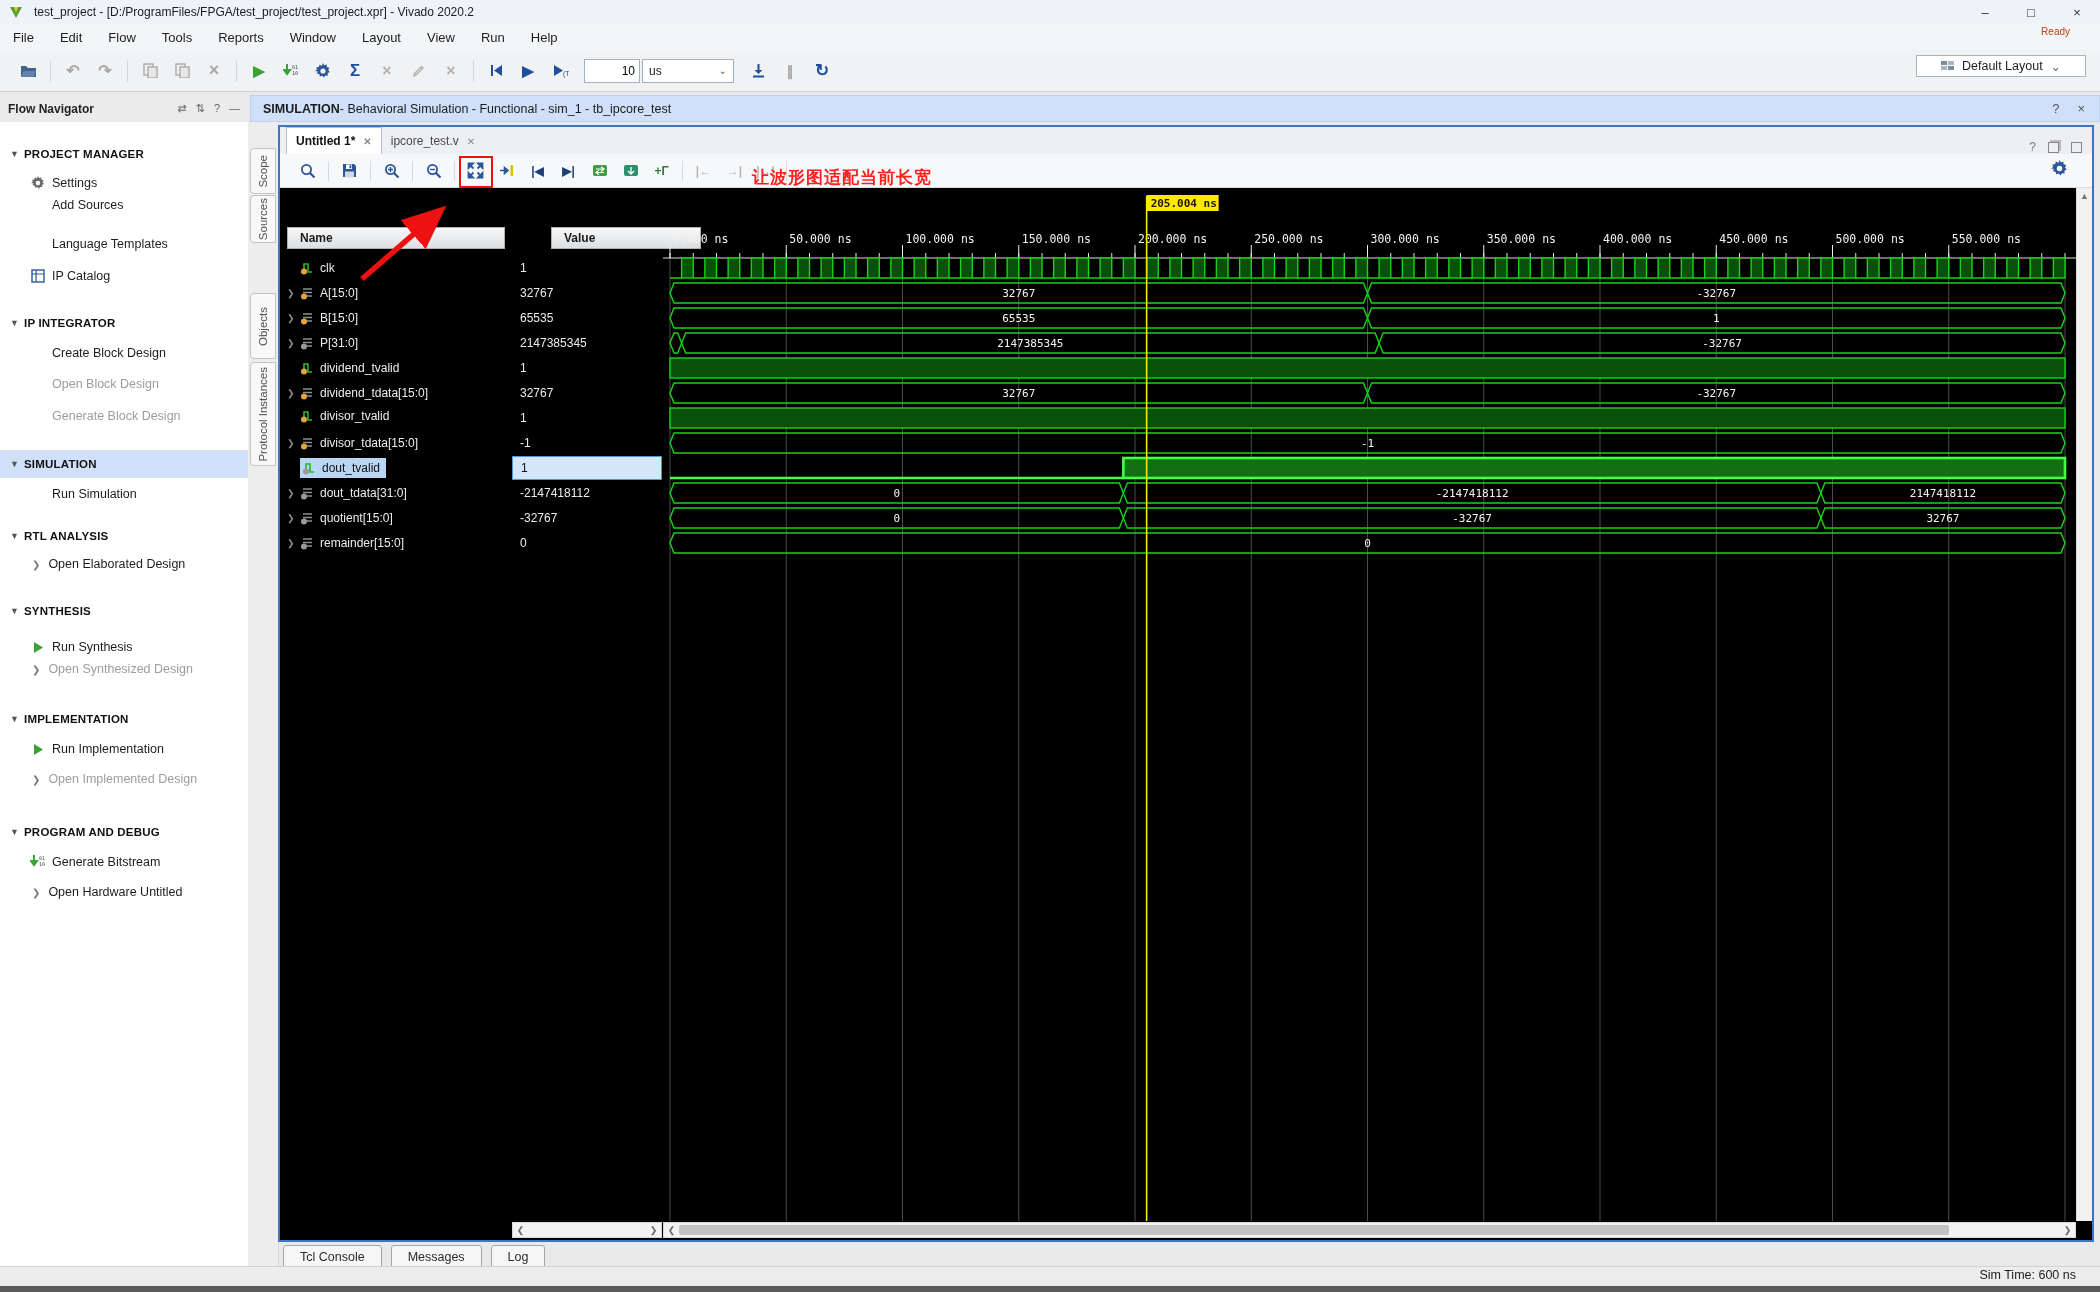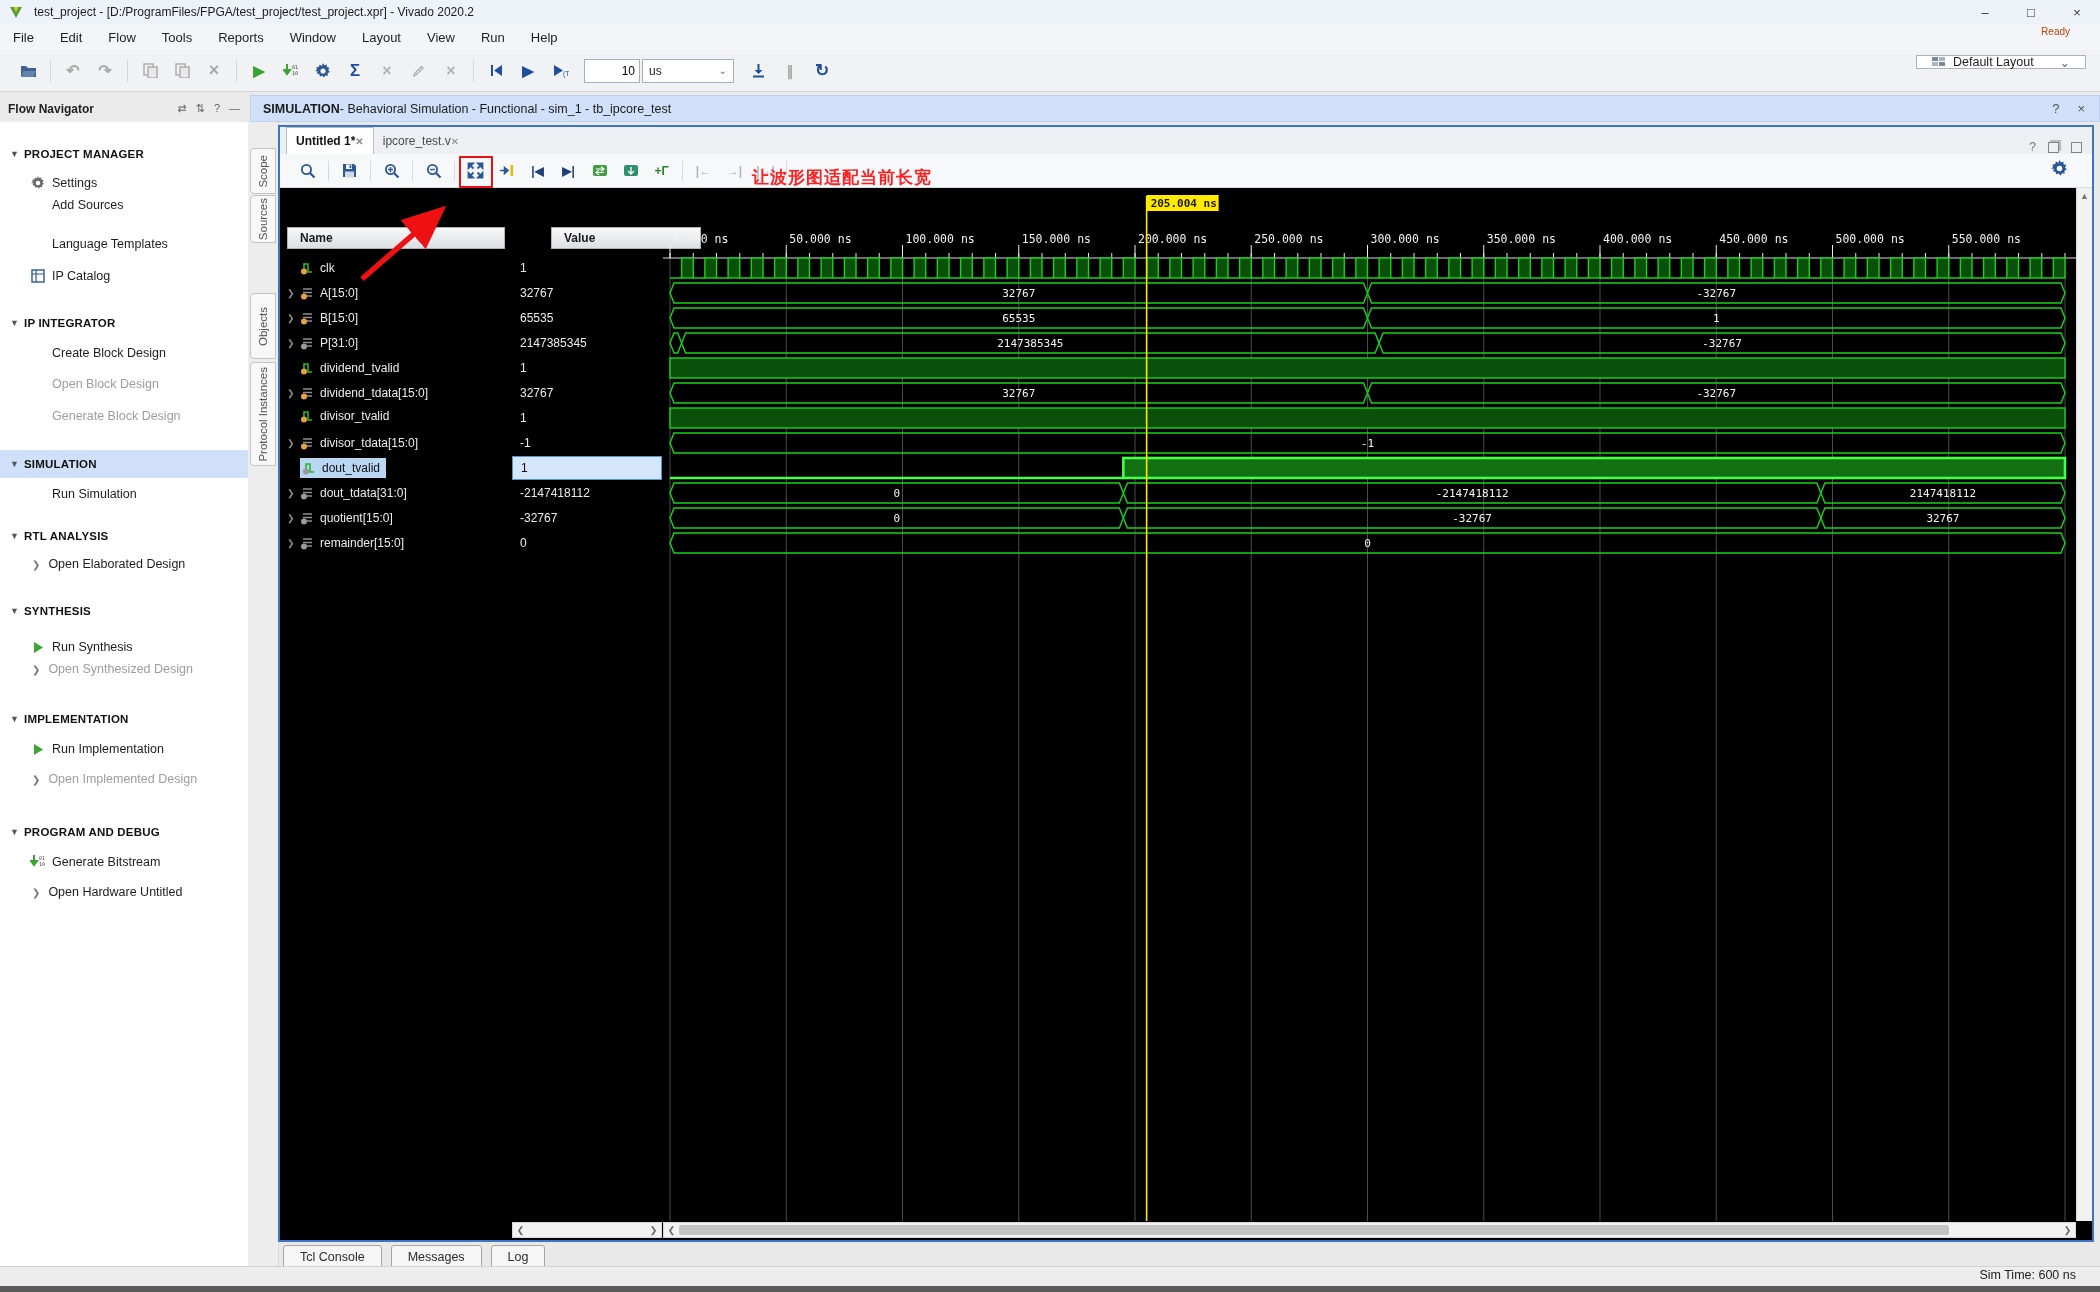--- a/index.html
+++ b/index.html
@@ -12,21 +12,21 @@
   .winctrls span{width:46px;height:24px;display:flex;align-items:center;justify-content:center;font-size:13px;color:#333;}
   #menubar{left:0;top:24px;width:2100px;height:26px;background:#f3f5f8;display:flex;align-items:center;}
   #menubar .mitem{font-size:13px;color:#1e1e1e;padding:0 13px;}
   #quickaccess{position:absolute;left:543px;top:27px;width:158px;height:20px;border-bottom:1px solid #b9b9b9;display:flex;align-items:center;gap:5px;color:#98a0aa;font-size:12px;padding-left:4px;margin-top:32px;}
   #ready{position:absolute;right:30px;top:26px;font-size:10px;color:#c2410c;}
   #toolbar{left:0;top:50px;width:2100px;height:42px;background:#f1f2f3;border-bottom:1px solid #d3d3d3;display:flex;align-items:center;padding-left:12px;box-sizing:border-box;}
   .tbico{width:24px;height:24px;display:flex;align-items:center;justify-content:center;font-size:15px;margin:0 4px;flex:0 0 auto;}
   .tbsep{width:1px;height:22px;background:#d6d6d6;margin:0 6px;flex:0 0 auto;}
   #timeinput{width:48px;height:20px;border:1px solid #9fb2c8;background:#fff;font-size:12px;text-align:right;padding-right:4px;margin:0 2px 0 8px;font-family:"Liberation Sans",sans-serif;}
   #unitselect{width:78px;height:22px;border:1px solid #9fb2c8;background:#fff;font-size:12px;display:flex;align-items:center;justify-content:space-between;padding:0 6px;margin-right:8px;color:#222;}
-  #layoutsel{position:absolute;right:14px;top:55px;width:170px;height:14px;background:#fff;border:1px solid #aab4c0;display:flex;align-items:center;gap:7px;font-size:12.5px;color:#222;padding:0 15px;box-sizing:border-box;}
+  #layoutsel{position:absolute;right:14px;top:55px;width:170px;height:22px;background:#fff;border:1px solid #aab4c0;display:flex;align-items:center;gap:7px;font-size:12.5px;color:#222;padding:0 24px;box-sizing:border-box;}
   #layoutsel .caret{margin-left:auto;color:#667;}
   
   #flowhead{left:0;top:95px;width:248px;height:27px;background:#ebebeb;border-bottom:1px solid #d7d7d7;display:flex;align-items:center;}
   #flowhead .t{font-size:12px;font-weight:bold;color:#222;margin-left:8px;}
   #flowhead .ic{margin-left:auto;display:flex;gap:9px;margin-right:8px;color:#666;font-size:11px;}
   #flownav{left:0;top:122px;width:248px;height:1161px;background:#ffffff;border-right:1px solid #d5d5d5;}
   .fnsection{position:absolute;left:0;width:248px;height:28px;display:flex;align-items:center;}
   .fnsection .chev{color:#555;font-size:9px;margin-left:10px;width:14px;}
   .fnsection .lbl{font-size:11.5px;font-weight:bold;color:#111;letter-spacing:.2px;}
   .fnitem{position:absolute;left:0;width:248px;height:28px;display:flex;align-items:center;font-size:12.5px;color:#1d1d1d;}
@@ -38,21 +38,21 @@
   #sidestrip{left:248px;top:122px;width:30px;height:1161px;background:#ededed;border-right:1px solid #dadada;}
   .vtab{position:absolute;left:2px;width:24px;background:#f8f8f8;border:1px solid #c4c4c4;border-radius:4px 0 0 4px;display:flex;align-items:center;justify-content:center;}
   .vtab span{writing-mode:vertical-rl;transform:rotate(180deg);font-size:11.5px;color:#555;white-space:nowrap;}
   
   #banner{left:250px;top:95px;width:1850px;height:27px;background:#cfe0f8;border:1px solid #bcd2f0;box-sizing:border-box;display:flex;align-items:center;font-size:12.5px;color:#1b1b1b;}
   #banner .b1{font-weight:bold;margin-left:12px;}
   #banner .ic{margin-left:auto;margin-right:14px;display:flex;gap:18px;color:#555;font-size:13px;}
   
   #wavewin{left:278px;top:125px;width:1816px;height:1117px;border:2px solid #3e74c4;box-sizing:border-box;background:#f2f4f7;}
   #wtabbar{left:0;top:0;width:1812px;height:27px;background:#edeff3;border-bottom:1px solid #c9cdd4;display:flex;align-items:flex-end;}
-  .wtab{height:26px;display:flex;align-items:center;padding:0 9px;font-size:12px;color:#4a4a4a;}
+  .wtab{height:26px;display:flex;align-items:center;padding:0 9px;font-size:12px;color:#4a4a4a;gap:8px;}
   .wtab.active{background:#ffffff;border:1px solid #b9bec6;border-bottom:none;font-weight:bold;color:#111;margin-left:6px;}
   .wtab .x{color:#888;font-size:10px;}
   #wtabicons{margin-left:auto;margin-right:10px;display:flex;gap:12px;align-items:center;color:#777;font-size:12px;}
   .sqico{width:9px;height:9px;border:1.4px solid #858585;display:inline-block;}
   #wtoolbar{left:0;top:27px;width:1812px;height:34px;background:#f6f8fa;border-bottom:1px solid #d9dce0;display:flex;align-items:center;padding-left:12px;box-sizing:border-box;}
   .wtico{width:21px;height:22px;display:flex;align-items:center;justify-content:center;margin:0 5px;position:relative;font-size:13px;flex:0 0 auto;}
   .wtsep{width:1px;height:20px;background:#d9d9d9;margin:0 5px;flex:0 0 auto;}
   #wgear{position:absolute;right:24px;top:33px;}
   .redbox{position:absolute;left:-6px;top:-4px;width:30px;height:28px;border:2.4px solid #ee1111;}
   #cnote{position:absolute;left:472px;top:39px;font-size:17px;font-weight:bold;color:#ff1f1f;letter-spacing:1px;white-space:nowrap;z-index:40;}

